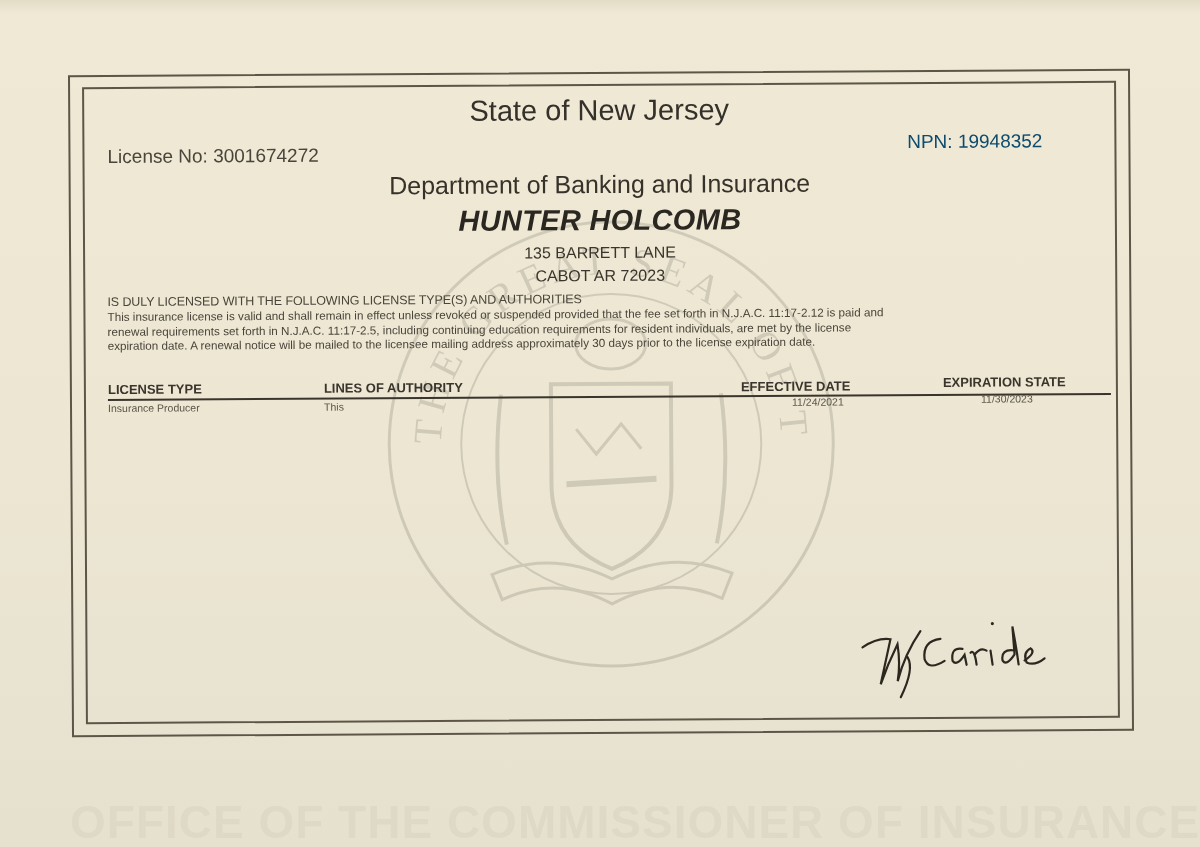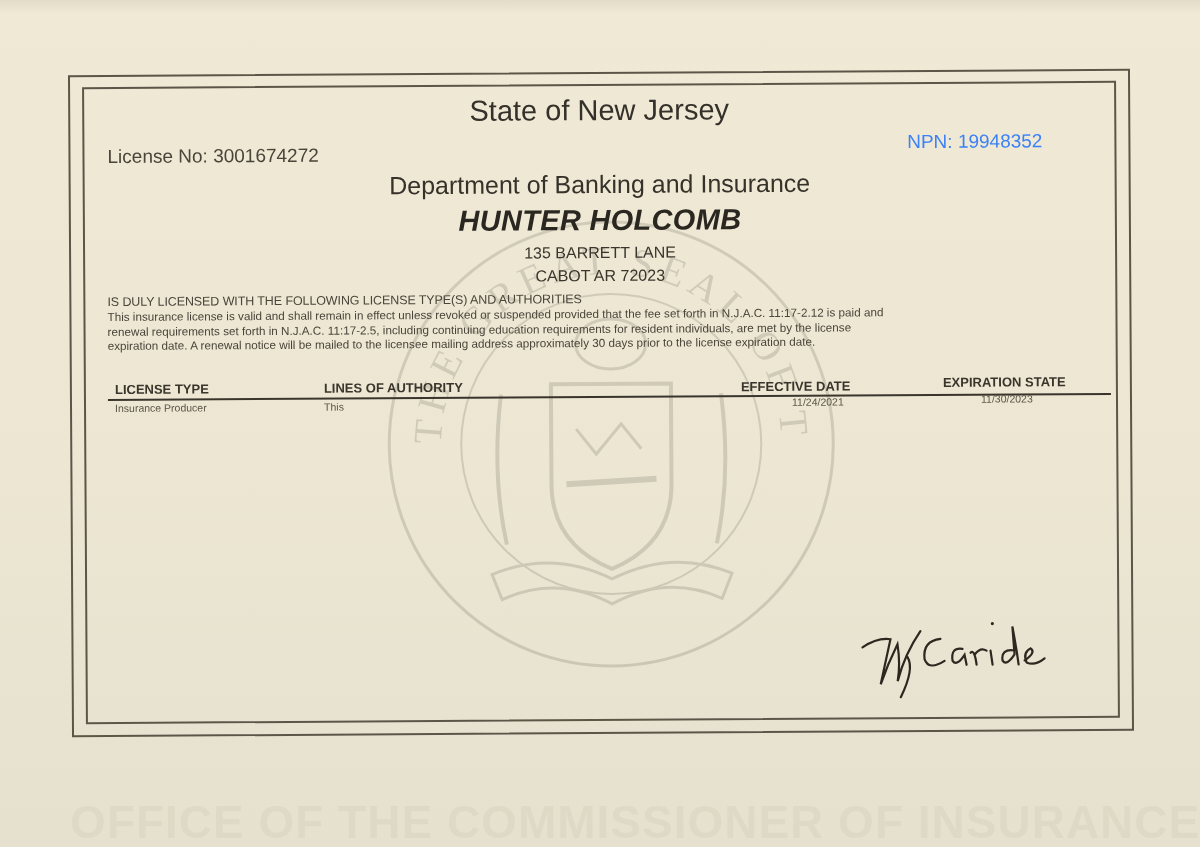--- a/index.html
+++ b/index.html
@@ -46,21 +46,21 @@
       text-align: center;
       font-size: 29px;
       color: #34302a;
     }
     .license-no {
       position: absolute; left: 23px; top: 57px;
       font-size: 19px; color: #4a453a;
     }
     .npn {
       position: absolute; right: 72px; top: 47px;
-      font-size: 19px; color: #3b82f6;
+      font-size: 19px; color: #0c4a6e;
     }
     .dept {
       position: absolute; left: 0; right: 0; top: 84px;
       text-align: center; font-size: 25px; color: #36322a;
     }
     .licensee-name {
       position: absolute; left: 0; right: 0; top: 118px;
       text-align: center; font-size: 29px; font-weight: bold; font-style: italic;
       color: #2a2620; letter-spacing: 0.3px;
     }
@@ -85,21 +85,21 @@
       position: absolute; left: 22px; top: 291px; width: 1003px;
       height: 19px;
       border-bottom: 2px solid #3a352c;
       font-size: 13px; font-weight: bold; color: #3a352c;
     }
     .table-head span, .table-row span { position: absolute; bottom: 2px; white-space: nowrap; }
     .table-row {
       position: absolute; left: 22px; top: 313px; width: 1003px; height: 14px;
       font-size: 10.5px; color: #5a5547;
     }
-    .col-type { left: 7px; }
+    .col-type { left: 0; }
     .col-loa { left: 216px; margin-top: 7px; }
     .col-eff { left: 633px; }
     .col-exp { left: 835px; }
     .table-row .col-eff { left: 684px; text-align: center; }
     .table-row .col-exp { left: 873px; margin-top: 38px; }
     .signature {
       position: absolute; left: 765px; top: 525px;
       width: 200px; height: 90px;
     }
     .bleed-text {

